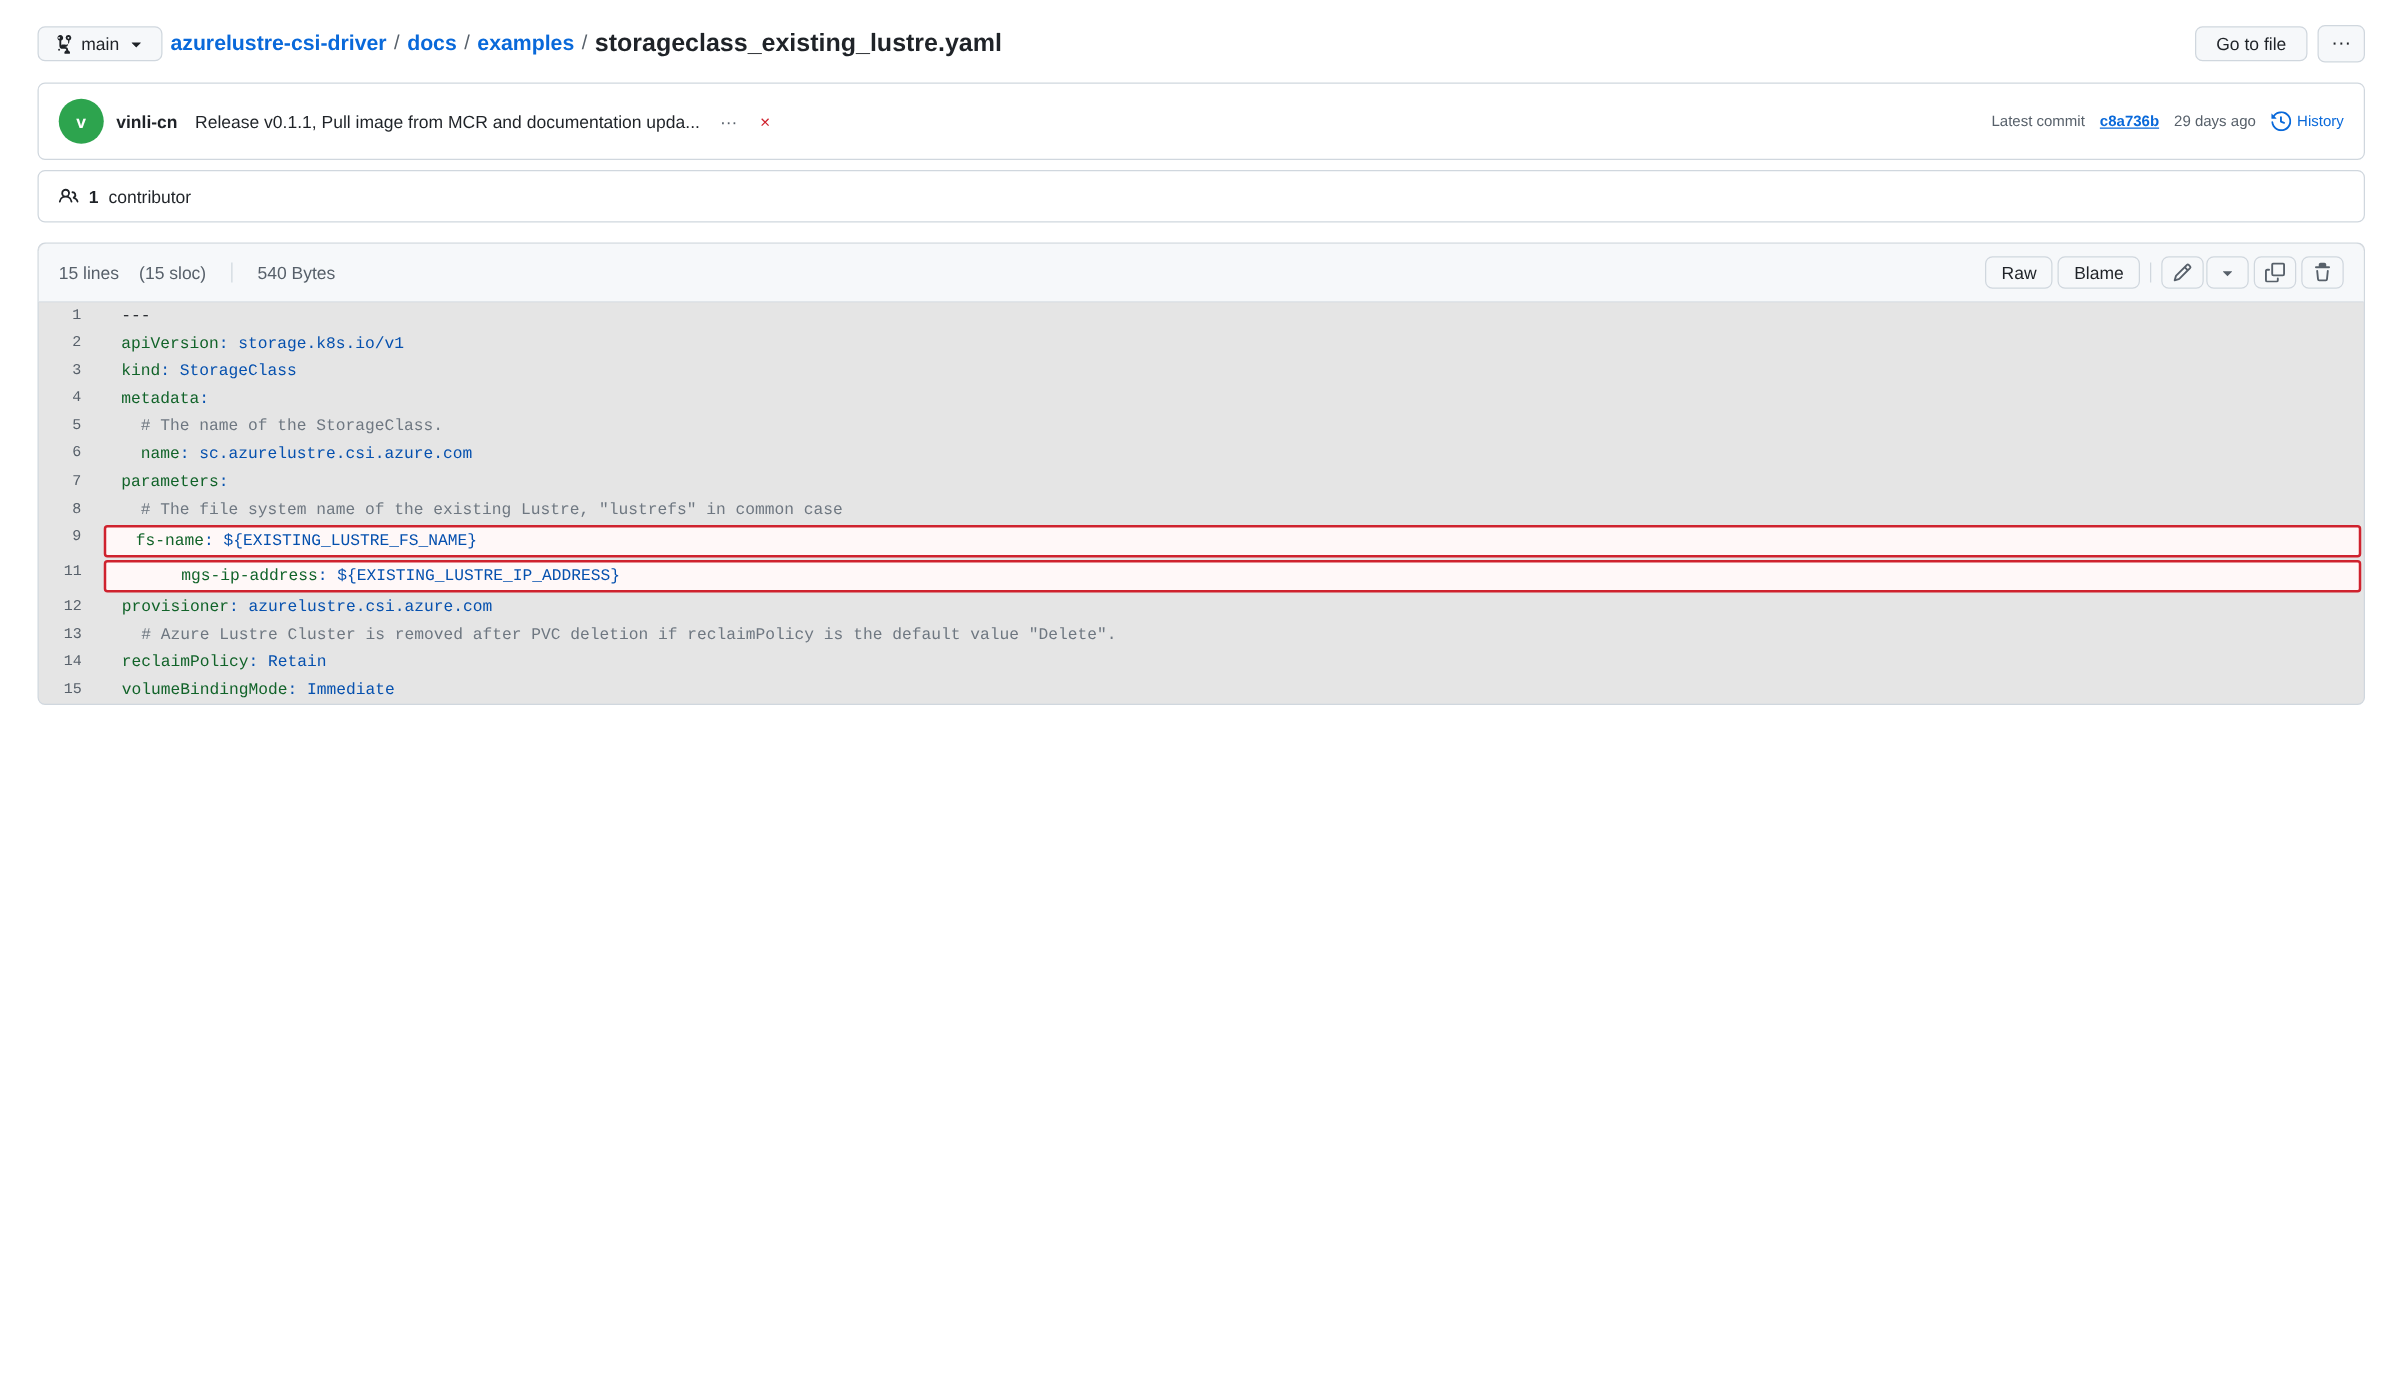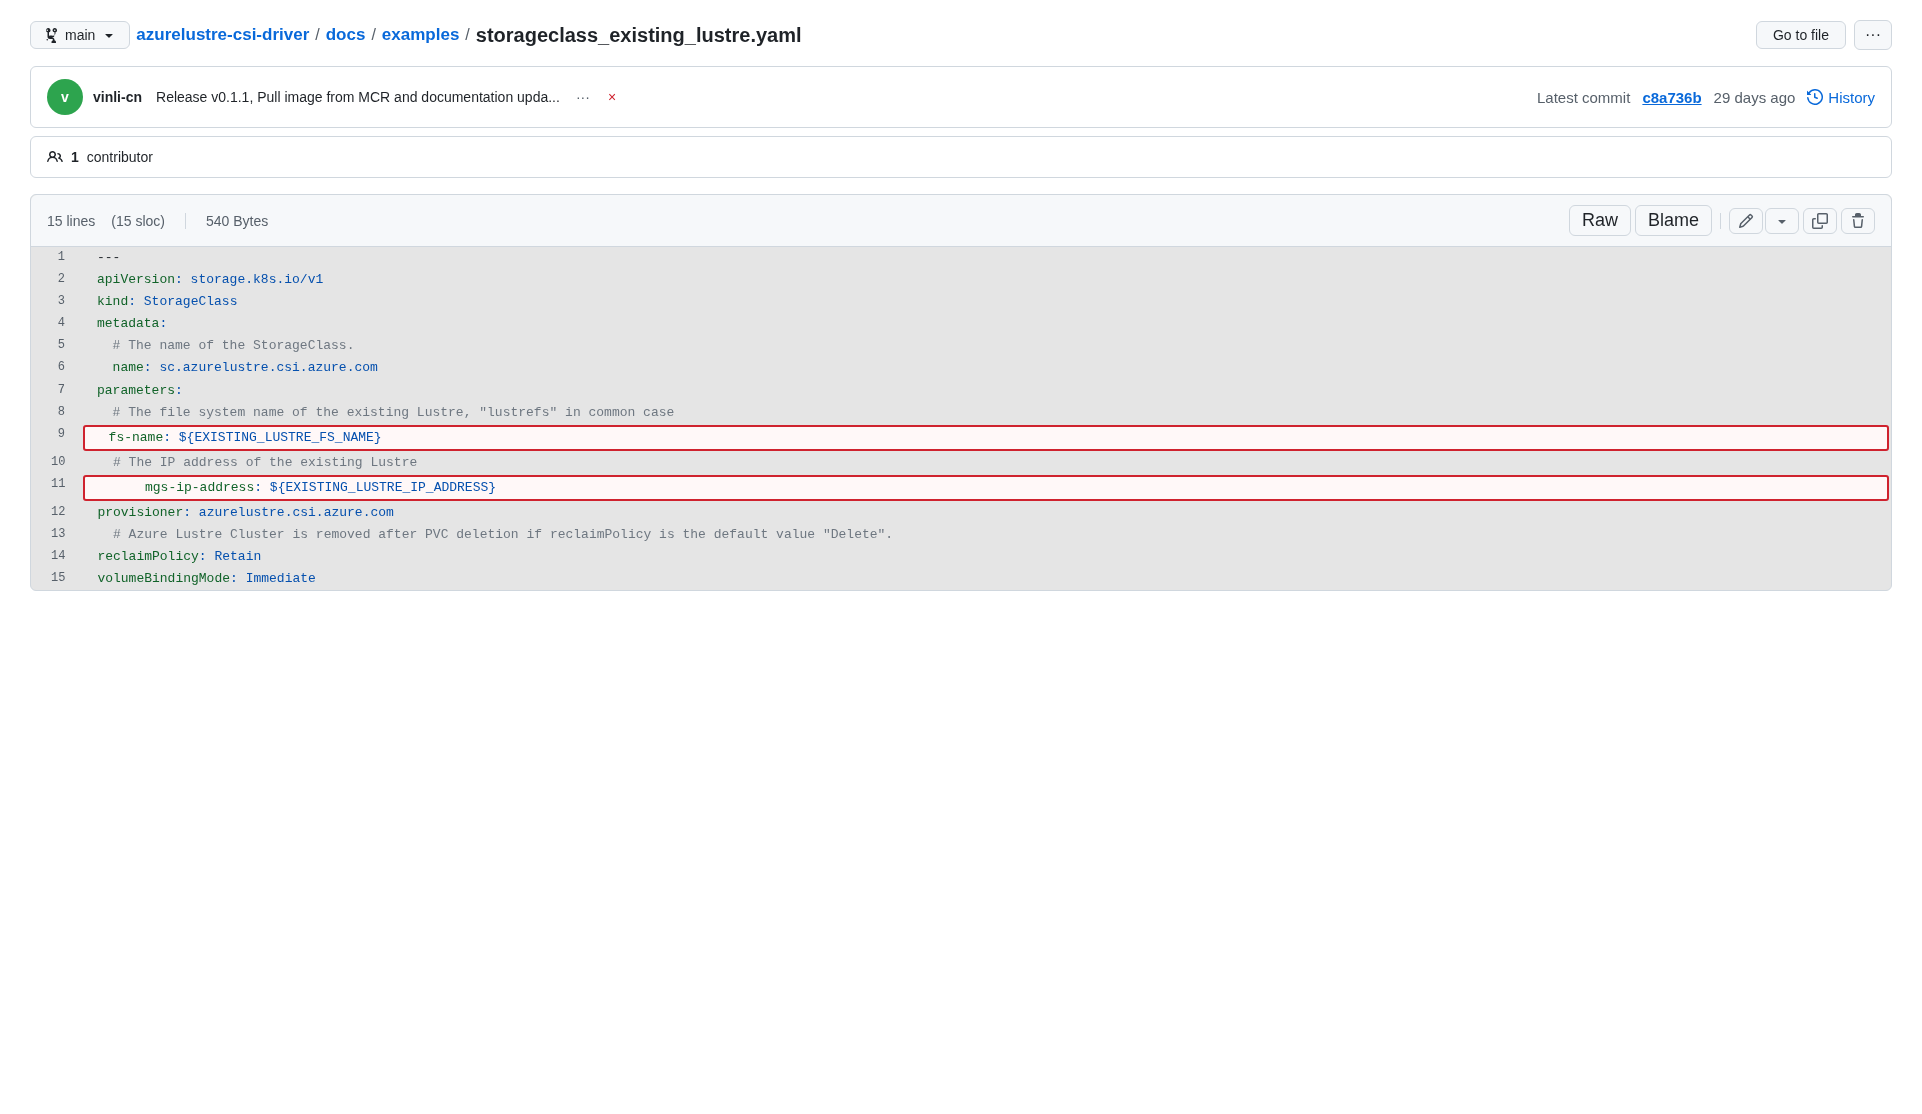--- a/index.html
+++ b/index.html
@@ -121,21 +121,21 @@
       color: #cf222e;
       margin-left: 8px;
       font-weight: 500;
       cursor: pointer;
     }
     .commit-right {
       display: flex;
       align-items: center;
       gap: 12px;
       color: #57606a;
-      font-size: 15px;
+      font-size: 12px;
     }
     .commit-hash {
       color: #0969da;
       font-weight: 600;
     }
     .history-link {
       display: flex;
       align-items: center;
       gap: 5px;
       color: #0969da;
@@ -183,21 +183,21 @@
       display: flex;
       align-items: center;
       gap: 4px;
     }
     .code-btn {
       padding: 4px 12px;
       border: 1px solid #d0d7de;
       border-radius: 6px;
       background: #f6f8fa;
       cursor: pointer;
-      font-size: 18px;
+      font-size: 14px;
       font-weight: 500;
       color: #1f2328;
     }
     .icon-btn {
       padding: 4px 8px;
       border: 1px solid #d0d7de;
       border-radius: 6px;
       background: #f6f8fa;
       cursor: pointer;
       font-size: 14px;
@@ -380,24 +380,20 @@
         <span class="line-content"><span style="color: rgb(17, 99, 41);">parameters</span><span style="color: rgb(5, 80, 174);">:</span></span>
       </div>
       <div class="code-line">
         <span class="line-number">8</span>
         <span class="line-content" style="color: rgb(110, 119, 129);">  # The file system name of the existing Lustre, "lustrefs" in common case</span>
       </div>
       <div class="code-line line-highlighted">
         <span class="line-number">9</span>
         <span class="line-content" style="color: rgb(31, 35, 40);"><span style="color: rgb(17, 99, 41);">  fs-name</span><span style="color: rgb(5, 80, 174);">: ${EXISTING_LUSTRE_FS_NAME}</span></span>
       </div>
-      <div class="code-line">
-        <span class="line-number">10</span>
-        <span class="line-content" style="color: rgb(110, 119, 129);">  # The IP address of the existing Lustre</span>
-      </div>
       <div class="code-line line-highlighted">
         <span class="line-number">11</span>
         <span class="line-content" style="color: rgb(31, 35, 40); padding-left: 44px;"><span style="color: rgb(17, 99, 41);">  mgs-ip-address</span><span style="color: rgb(5, 80, 174);">: ${EXISTING_LUSTRE_IP_ADDRESS}</span></span>
       </div>
       <div class="code-line">
         <span class="line-number">12</span>
         <span class="line-content"><span style="color: rgb(17, 99, 41);">provisioner</span><span style="color: rgb(5, 80, 174);">: azurelustre.csi.azure.com</span></span>
       </div>
       <div class="code-line">
         <span class="line-number">13</span>

